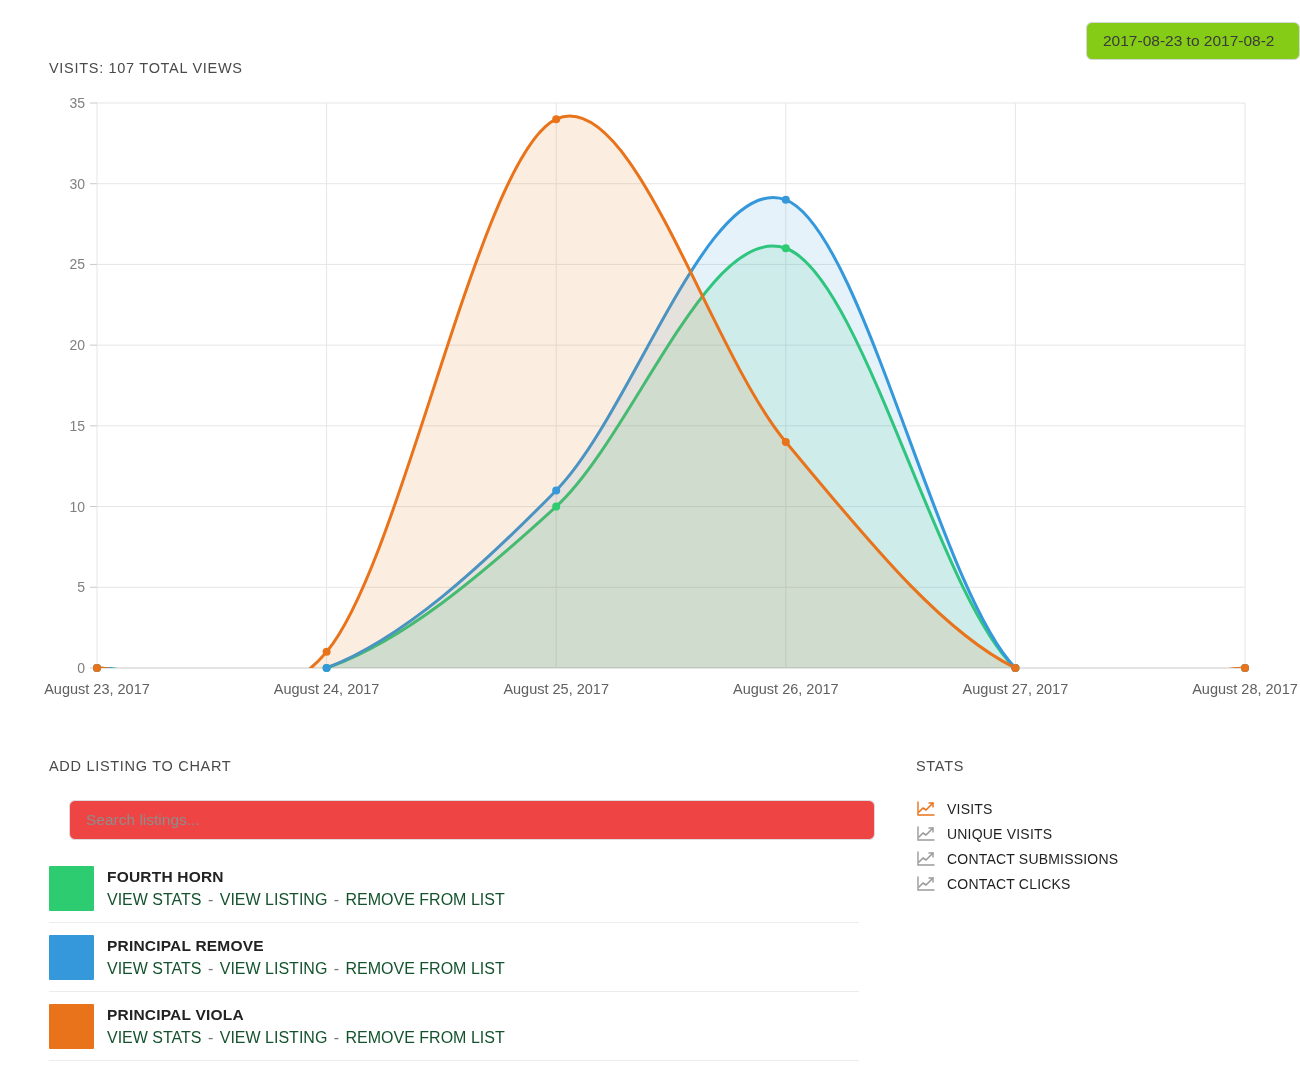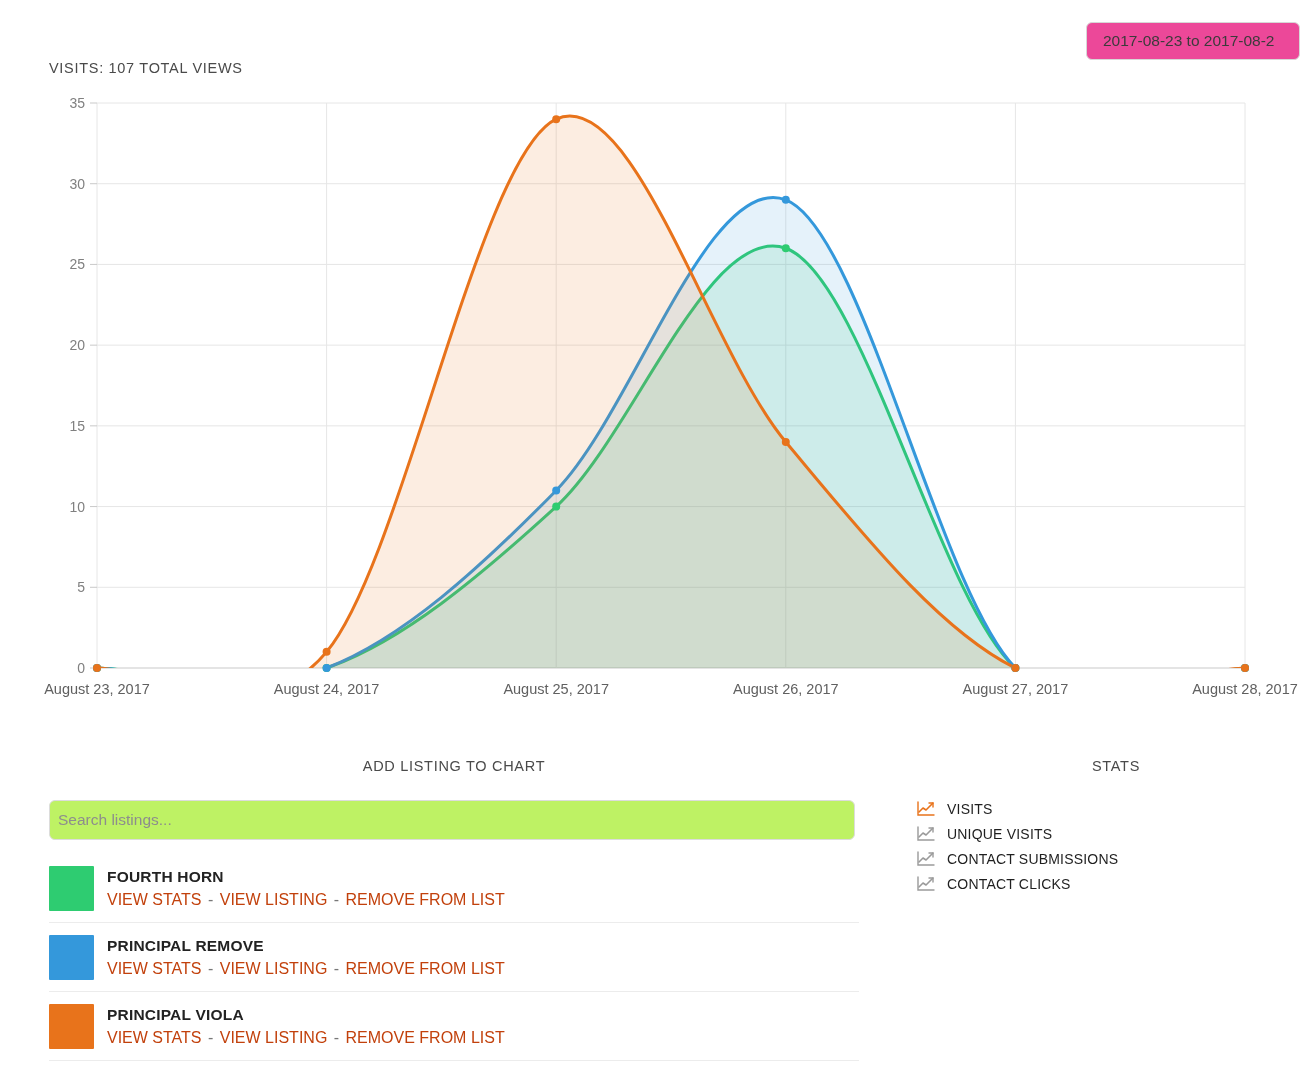--- a/index.html
+++ b/index.html
@@ -23,21 +23,21 @@
     right: 0px;
     width: 214px;
     height: 38px;
   }
   .daterange-btn {
     box-sizing: border-box;
     width: 214px;
     height: 38px;
     border: 1px solid #d7d7d7;
     border-radius: 6px;
-    background: #ec4899;
+    background: #84cc16;
     font-family: "Liberation Sans", sans-serif;
     font-size: 15.5px;
     color: #3b3b3b;
     text-align: left;
     padding: 0 0 0 16px;
     line-height: 36px;
     white-space: nowrap;
     overflow: hidden;
     cursor: pointer;
   }
@@ -75,36 +75,36 @@
     left: 916px;
     top: 758px;
     width: 400px;
   }
   .panel-heading {
     font-size: 14.5px;
     letter-spacing: 0.7px;
     color: #4a4a4a;
     font-weight: 400;
     margin: 0 0 26px 0;
-    text-align: center;
   }
 
   .search-input {
     box-sizing: border-box;
     display: block;
     width: 806px;
     height: 40px;
     border: 1px solid #dcdcdc;
     border-radius: 6px;
-    background: #bef264;
-    padding: 0 8px;
+    background: #ef4444;
+    padding: 0 16px;
     font-family: "Liberation Sans", sans-serif;
     font-size: 15.5px;
     color: #333333;
     outline: none;
+    margin-left: 20px;
   }
   .search-input::placeholder { color: #8d8d8d; }
 
   .listing-list { margin-top: 14px; }
   .listing-row {
     display: flex;
     align-items: flex-start;
     padding: 12px 0 11px 0;
     border-bottom: 1px solid #ececec;
   }
@@ -124,21 +124,21 @@
     line-height: 20px;
   }
   .listing-links {
     margin-top: 2px;
     font-size: 16px;
     line-height: 22px;
     color: #555555;
     white-space: nowrap;
   }
   .listing-links a {
-    color: #c2410c;
+    color: #14532d;
     text-decoration: none;
     cursor: pointer;
   }
   .listing-links .sep { color: #777777; padding: 0 2px; }
 
   
   .stats-list { margin-top: -4px; }
   .stat-row {
     display: flex;
     align-items: center;

